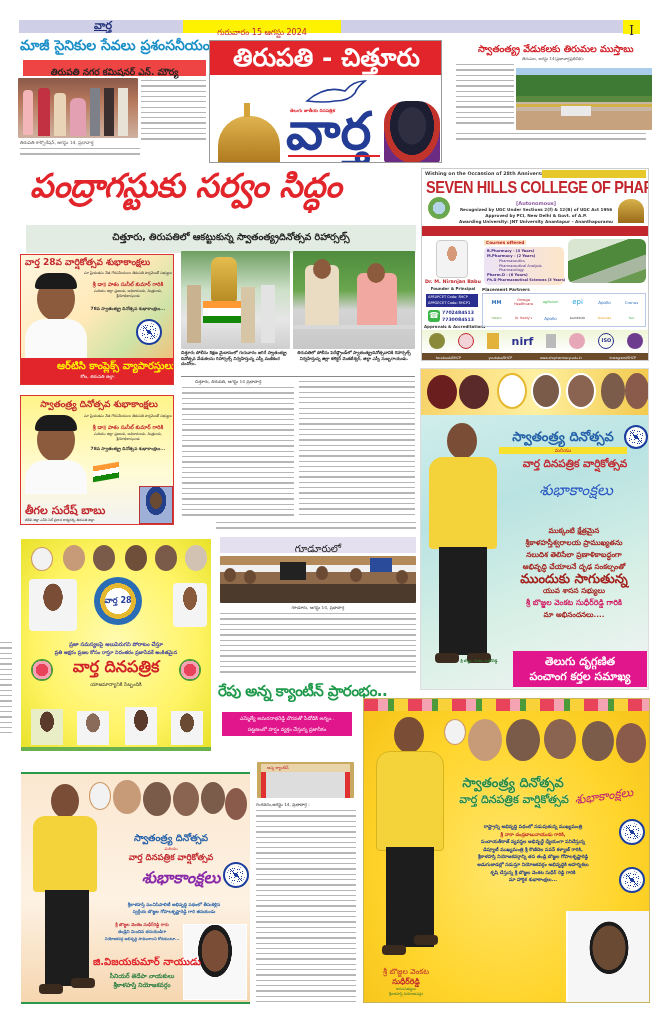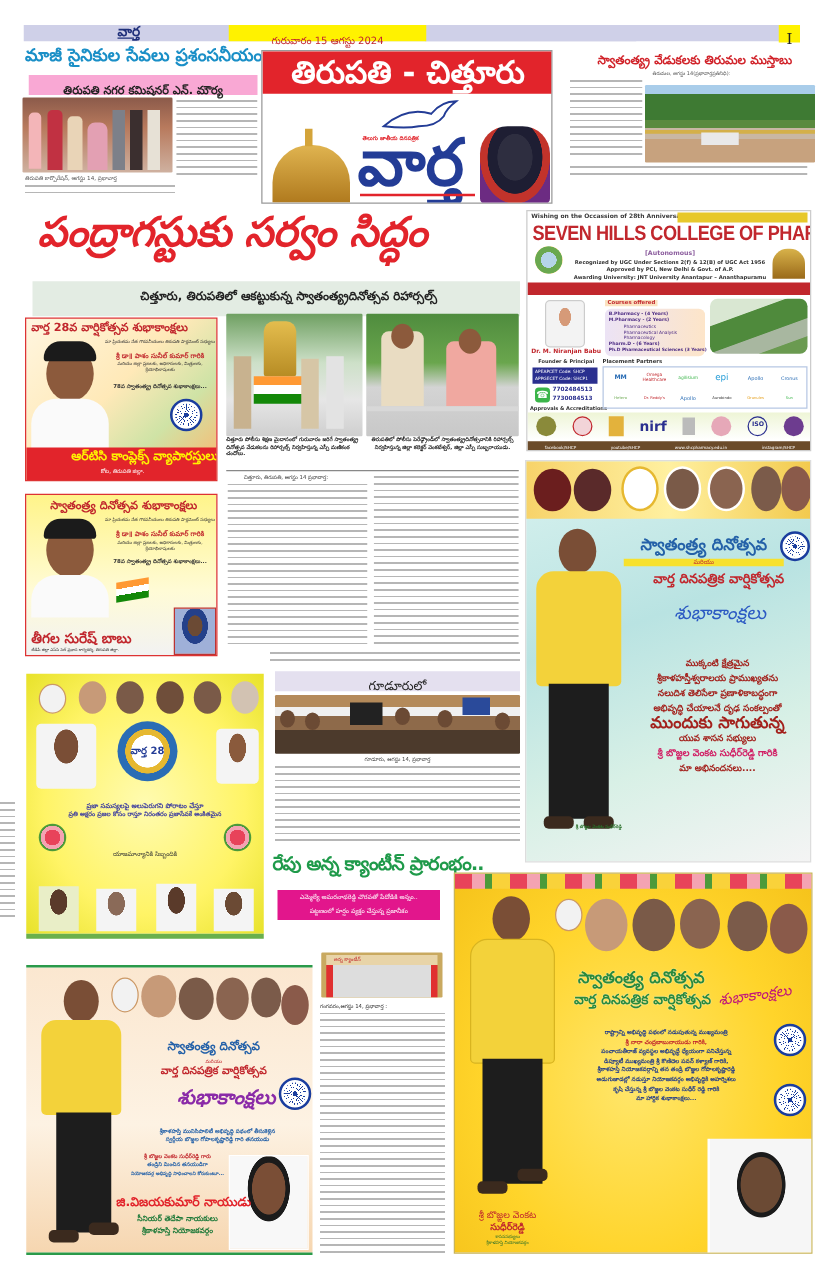--- a/index.html
+++ b/index.html
@@ -23,21 +23,21 @@
 <div class="abs" style="left:340px;top:20px;width:300px;height:13px;background:#cfd0e8;"></div>
 <div class="abs" style="left:94px;top:19px;font-size:11px;font-weight:bold;color:#1f2f7a;text-decoration:underline;">వార్త</div>
 <div class="abs" style="left:183px;top:20px;width:158px;height:13px;background:#fff200;text-align:center;">
   <span style="font-size:8px;color:#c2262d;line-height:13px;">గురువారం 15 ఆగస్టు 2024</span>
 </div>
 <div class="abs" style="left:623px;top:20px;width:17px;height:14px;background:#fff200;text-align:center;">
   <span style="font-family:'DejaVu Serif',serif;font-size:12px;color:#222;line-height:14px;">I</span>
 </div>
 
 <div class="abs" style="left:20px;top:37px;width:190px;font-size:14px;font-weight:bold;color:#1a8fc7;white-space:nowrap;">మాజీ సైనికుల సేవలు ప్రశంసనీయం</div>
-<div class="abs" style="left:23px;top:60px;width:183px;height:16px;background:#f9a8d4;text-align:center;">
+<div class="abs" style="left:23px;top:60px;width:183px;height:16px;background:#ef4444;text-align:center;">
   <span style="font-size:9px;font-weight:bold;color:#222;line-height:16px;">తిరుపతి నగర కమిషనర్ ఎన్. మౌర్య</span>
 </div>
 <div class="abs photo" style="left:18px;top:78px;width:120px;height:60px;background:linear-gradient(180deg,#8b5a4a 0%,#b87a5d 40%,#cfb1a0 100%);">
   <div class="abs" style="left:5px;top:12px;width:10px;height:45px;background:#f3b5b8;border-radius:4px 4px 0 0;"></div>
   <div class="abs" style="left:20px;top:10px;width:12px;height:48px;background:#c13142;border-radius:4px 4px 0 0;"></div>
   <div class="abs" style="left:36px;top:15px;width:12px;height:43px;background:#e9d4b7;border-radius:4px 4px 0 0;"></div>
   <div class="abs" style="left:52px;top:20px;width:16px;height:38px;background:#e3a0b3;border-radius:6px 6px 0 0;"></div>
   <div class="abs" style="left:72px;top:10px;width:10px;height:48px;background:#7d8089;"></div>
   <div class="abs" style="left:86px;top:10px;width:10px;height:48px;background:#3b2f2f;"></div>
   <div class="abs" style="left:100px;top:10px;width:10px;height:48px;background:#e7e1d6;"></div>
@@ -245,40 +245,45 @@
     <div style="font-size:7.2px;font-weight:bold;color:#a3211c;line-height:12px;white-space:nowrap;">ముక్కంటి క్షేత్రమైన</div>
     <div style="font-size:7.2px;font-weight:bold;color:#a3211c;line-height:12px;white-space:nowrap;">శ్రీకాళహస్తీశ్వరాలయ ప్రాముఖ్యతను</div>
     <div style="font-size:7.2px;font-weight:bold;color:#a3211c;line-height:12px;white-space:nowrap;">నలుదిశ తెలిసేలా ప్రణాళికాబద్ధంగా</div>
     <div style="font-size:7.2px;font-weight:bold;color:#a3211c;line-height:12px;white-space:nowrap;">అభివృద్ధి చేయాలనే దృఢ సంకల్పంతో</div>
     <div style="font-size:13px;font-weight:bold;color:#a3211c;line-height:12px;white-space:nowrap;">ముందుకు సాగుతున్న</div>
     <div style="font-size:7.2px;font-weight:bold;color:#a3211c;line-height:12px;white-space:nowrap;">యువ శాసన సభ్యులు</div>
     <div style="font-size:7.6px;font-weight:bold;color:#d11f65;line-height:12px;white-space:nowrap;">శ్రీ బొజ్జల వెంకట సుధీర్‌రెడ్డి గారికి</div>
     <div style="font-size:7.2px;font-weight:bold;color:#a3211c;line-height:12px;white-space:nowrap;">మా అభినందనలు....</div>
   </div>
   <div class="abs" style="left:38px;top:290px;width:40px;font-size:3.6px;color:#2a6f2a;font-weight:bold;text-align:center;">శ్రీ బొజ్జల వెంకట సుధీర్‌రెడ్డి</div>
+  <div class="abs" style="left:92px;top:282px;width:134px;height:36px;background:#e2168c;text-align:center;padding-top:3px;">
+    <div style="font-size:11px;font-weight:bold;color:#fff;line-height:15px;">తెలుగు దృగ్గణిత</div>
+    <div style="font-size:11px;font-weight:bold;color:#fff;line-height:15px;">పంచాంగ కర్తల సమాఖ్య</div>
+  </div>
 </div>
 
 <div class="abs" style="left:21px;top:539px;width:190px;height:212px;overflow:hidden;background:radial-gradient(ellipse at 50% 50%,#fffbb0 0%,#fff466 60%,#e8e22a 100%);border-bottom:4px solid #6ab04c;">
   <div class="abs" style="left:0;top:4px;width:190px;height:28px;">
     <div class="face" style="left:10px;top:4px;width:22px;height:24px;background:#f2f2f2;border:1px solid #c96;"></div>
     <div class="face" style="left:42px;top:2px;width:22px;height:26px;background:#c79a78;"></div>
     <div class="face" style="left:72px;top:2px;width:22px;height:26px;background:#7a5a48;"></div>
     <div class="face" style="left:104px;top:2px;width:22px;height:26px;background:#6f4e3a;"></div>
     <div class="face" style="left:134px;top:2px;width:22px;height:26px;background:#7a5a48;"></div>
     <div class="face" style="left:164px;top:2px;width:22px;height:26px;background:#d2c2b2;"></div>
   </div>
   <div class="abs" style="left:8px;top:40px;width:48px;height:52px;background:radial-gradient(ellipse at 50% 35%,#7a4e36 0 28%,#f4f4f4 29% 100%);border-radius:4px;"></div>
   <div class="abs" style="left:152px;top:44px;width:34px;height:44px;background:radial-gradient(ellipse at 50% 35%,#8a5a3c 0 28%,#f4f4f4 29% 100%);border-radius:4px;"></div>
   <div class="abs" style="left:73px;top:38px;width:48px;height:48px;border-radius:50%;background:radial-gradient(circle,#fff 0 38%,#e6b830 39% 52%,#2a6db5 53% 100%);text-align:center;">
     <span style="font-size:8px;font-weight:bold;color:#233c96;line-height:48px;">వార్త 28</span>
   </div>
   <div class="abs" style="left:0;top:102px;width:190px;text-align:center;font-size:5.3px;font-weight:bold;color:#3a3aa0;white-space:nowrap;">ప్రజా సమస్యలపై అలుపెరుగని పోరాటం చేస్తూ</div>
   <div class="abs" style="left:0;top:110px;width:190px;text-align:center;font-size:5px;font-weight:bold;color:#3a3aa0;white-space:nowrap;">ప్రతి అక్షరం ప్రజల కోసం రాస్తూ నిరంతరం ప్రజాసేవకే అంకితమైన</div>
   <div class="abs" style="left:10px;top:120px;width:22px;height:22px;border-radius:50%;background:radial-gradient(circle,#e8435a 0 40%,#f4a3b2 41% 60%,#4c9a3a 61% 100%);"></div>
   <div class="abs" style="left:158px;top:120px;width:22px;height:22px;border-radius:50%;background:radial-gradient(circle,#e8435a 0 40%,#f4a3b2 41% 60%,#4c9a3a 61% 100%);"></div>
+  <div class="abs" style="left:0;top:118px;width:190px;text-align:center;font-size:16px;font-weight:bold;color:#d1232a;white-space:nowrap;">వార్త దినపత్రిక</div>
   <div class="abs" style="left:0;top:142px;width:190px;text-align:center;font-size:5px;color:#333;">యాజమాన్యానికి సిబ్బందికి</div>
   <div class="abs" style="left:0;top:168px;width:190px;height:38px;">
     <div class="abs" style="left:10px;top:2px;width:32px;height:36px;background:radial-gradient(ellipse at 50% 35%,#5a3a2a 0 30%,#e9eec7 31% 100%);"></div>
     <div class="abs" style="left:56px;top:4px;width:32px;height:34px;background:radial-gradient(ellipse at 50% 35%,#8a6a58 0 30%,#f4f4f4 31% 100%);"></div>
     <div class="abs" style="left:104px;top:0;width:32px;height:38px;background:radial-gradient(ellipse at 50% 35%,#5a3a2a 0 30%,#f4f4f4 31% 100%);"></div>
     <div class="abs" style="left:150px;top:4px;width:32px;height:34px;background:radial-gradient(ellipse at 50% 35%,#6b4a34 0 30%,#f4f4f4 31% 100%);"></div>
   </div>
 </div>
 
 <div class="abs txtblock" style="left:0;top:640px;width:12px;height:95px;">

